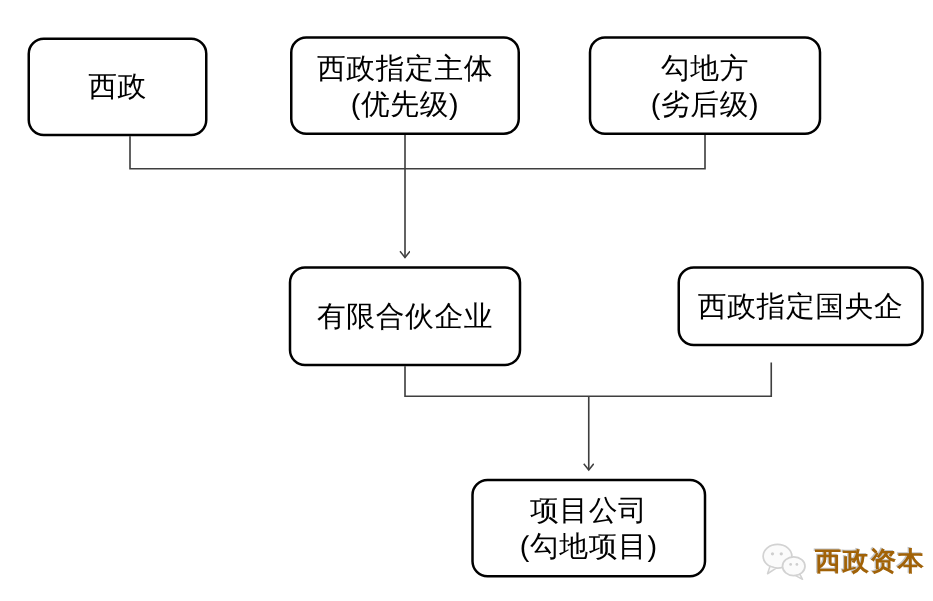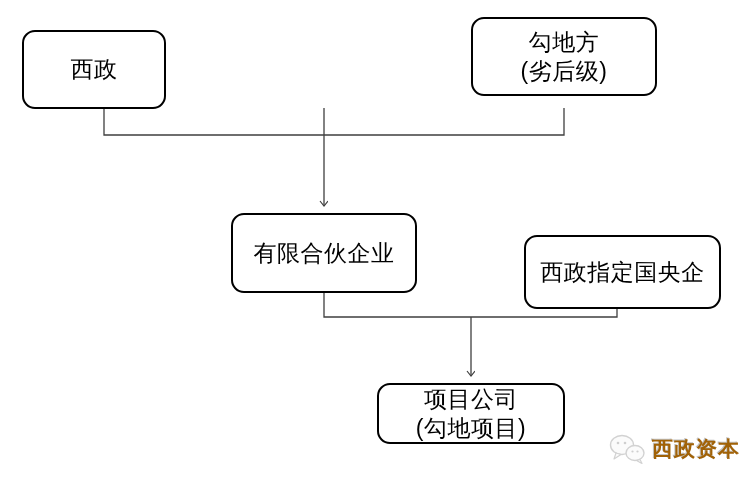--- a/index.html
+++ b/index.html
@@ -36,24 +36,24 @@
     font-size: 23px;
     line-height: 1.22;
     color: #000000;
     letter-spacing: 0.5px;
   }
   .node .label {
     white-space: pre-line;
   }
   .n1 { left: 22px;  top: 30px;  width: 144px; height: 79px; }
   .n2 { left: 232px; top: 29px;  width: 184px; height: 79px; }
-  .n3 { left: 471px; top: 17px;  width: 186px; height: 79px; }
+  .n3 { left: 471px; top: 29px;  width: 186px; height: 79px; }
   .n4 { left: 231px; top: 213px; width: 186px; height: 80px; }
-  .n5 { left: 524px; top: 213px; width: 197px; height: 74px; margin-top: 22px; }
-  .n6 { left: 377px; top: 383px; width: 188px; height: 61px; }
+  .n5 { left: 542px; top: 213px; width: 197px; height: 64px; }
+  .n6 { left: 377px; top: 383px; width: 188px; height: 79px; }
   .watermark {
     position: absolute;
     left: 609px;
     top: 432px;
     height: 34px;
     display: flex;
     align-items: center;
     gap: 7px;
   }
   .watermark .wm-text {
@@ -84,20 +84,24 @@
 
     <path d="M324,293 L324,317 L617,317 L617,290" fill="none" stroke="#3f3f3f" stroke-width="1.3"></path>
 
     <path d="M471,317 L471,376" fill="none" stroke="#3f3f3f" stroke-width="1.3" marker-end="url(#arrowhead)"></path>
   </svg>
 
   <div class="node n1">
     <span class="label">西政</span>
   </div>
 
+  <div class="node n2">
+    <span class="label">西政指定主体
+(优先级)</span>
+  </div>
 
   <div class="node n3">
     <span class="label">勾地方
 (劣后级)</span>
   </div>
 
   <div class="node n4">
     <span class="label">有限合伙企业</span>
   </div>
 

